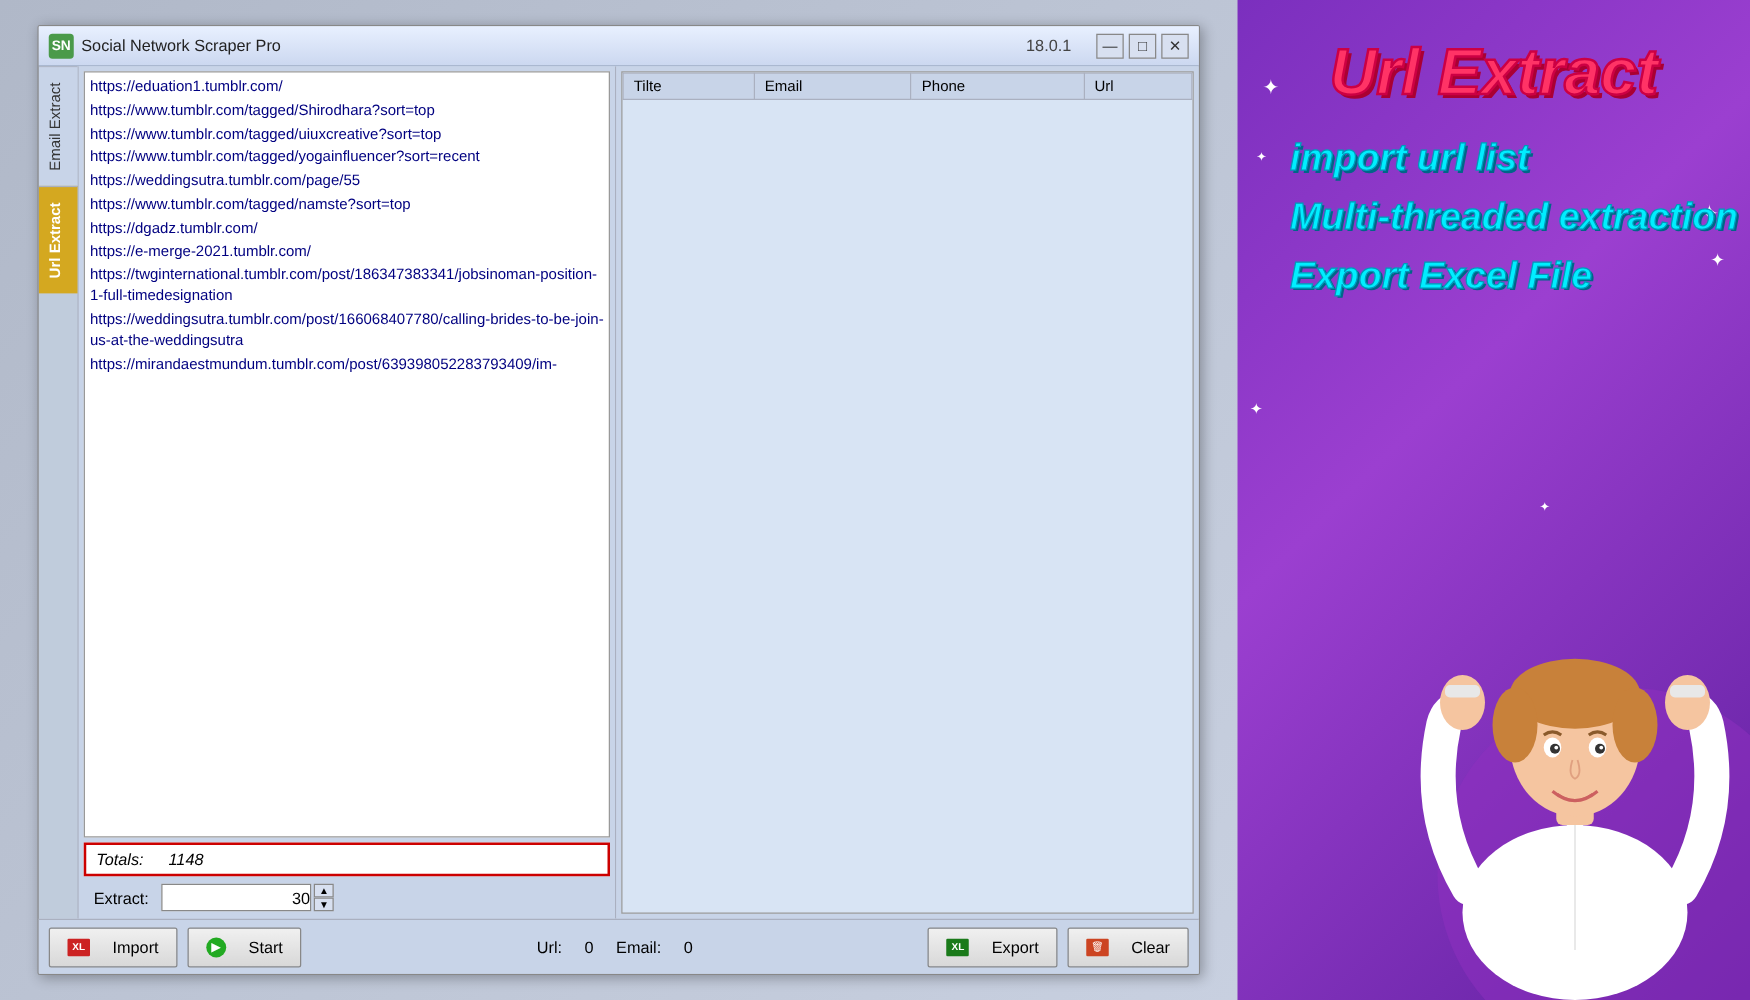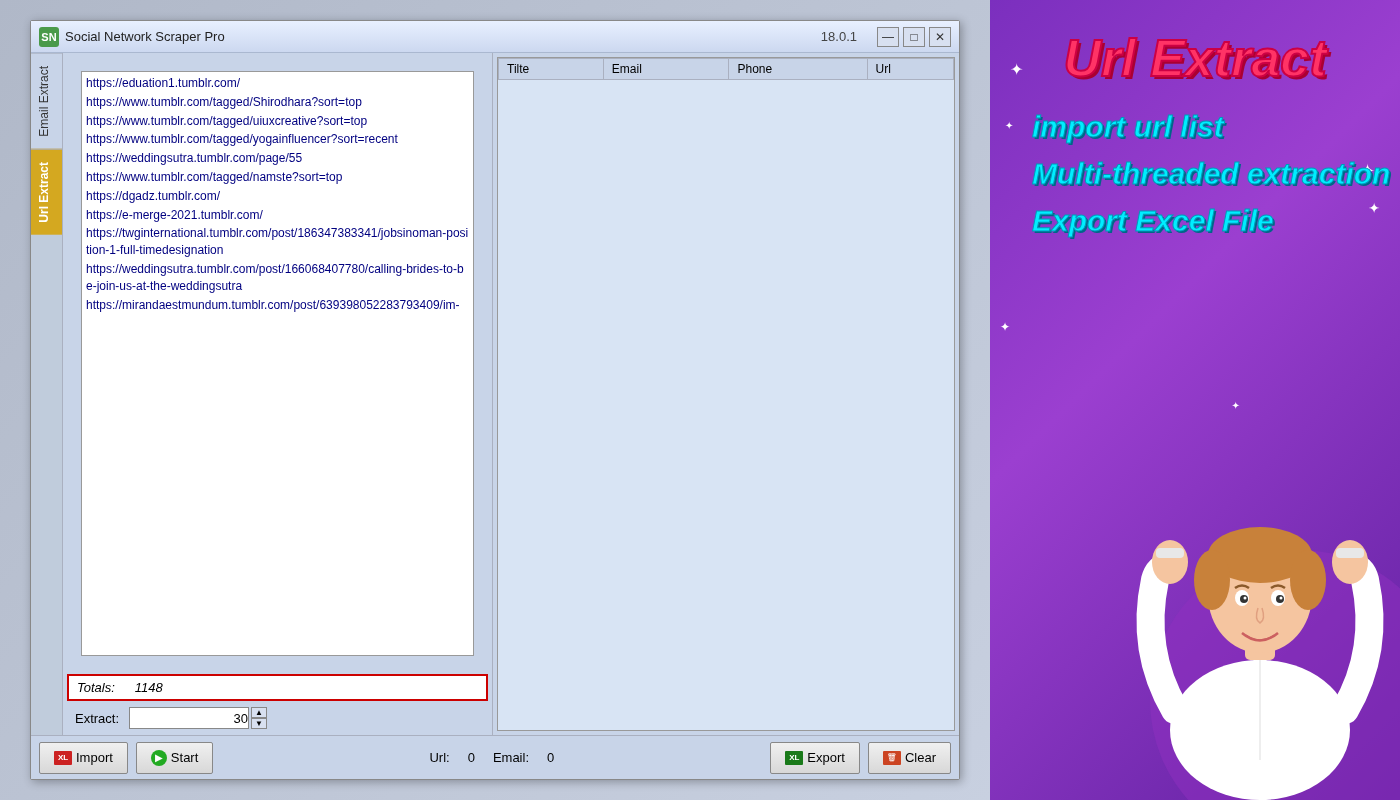--- a/index.html
+++ b/index.html
@@ -137,21 +137,21 @@
       flex-shrink: 0;
       background: #c8d4e8;
       border-right: 1px solid #aab0c0;
     }
 
     .url-list-container {
       flex: 1;
       overflow-y: auto;
       background: white;
       border: 1px solid #999;
-      margin: 18px;
+      margin: 4px;
     }
 
     .url-list {
       list-style: none;
       padding: 2px 4px;
     }
 
     .url-item {
       font-size: 12px;
       color: #000080;
@@ -269,21 +269,21 @@
 
     .btn {
       height: 32px;
       padding: 0 14px;
       border: 1px solid #888;
       background: linear-gradient(180deg, #f0f0f0 0%, #d8d8d8 100%);
       cursor: pointer;
       font-size: 13px;
       display: flex;
       align-items: center;
-      gap: 4px;
+      gap: 18px;
       border-radius: 2px;
     }
 
     .btn-icon {
       width: 18px;
       height: 16px;
       display: flex;
       align-items: center;
       justify-content: center;
     }

